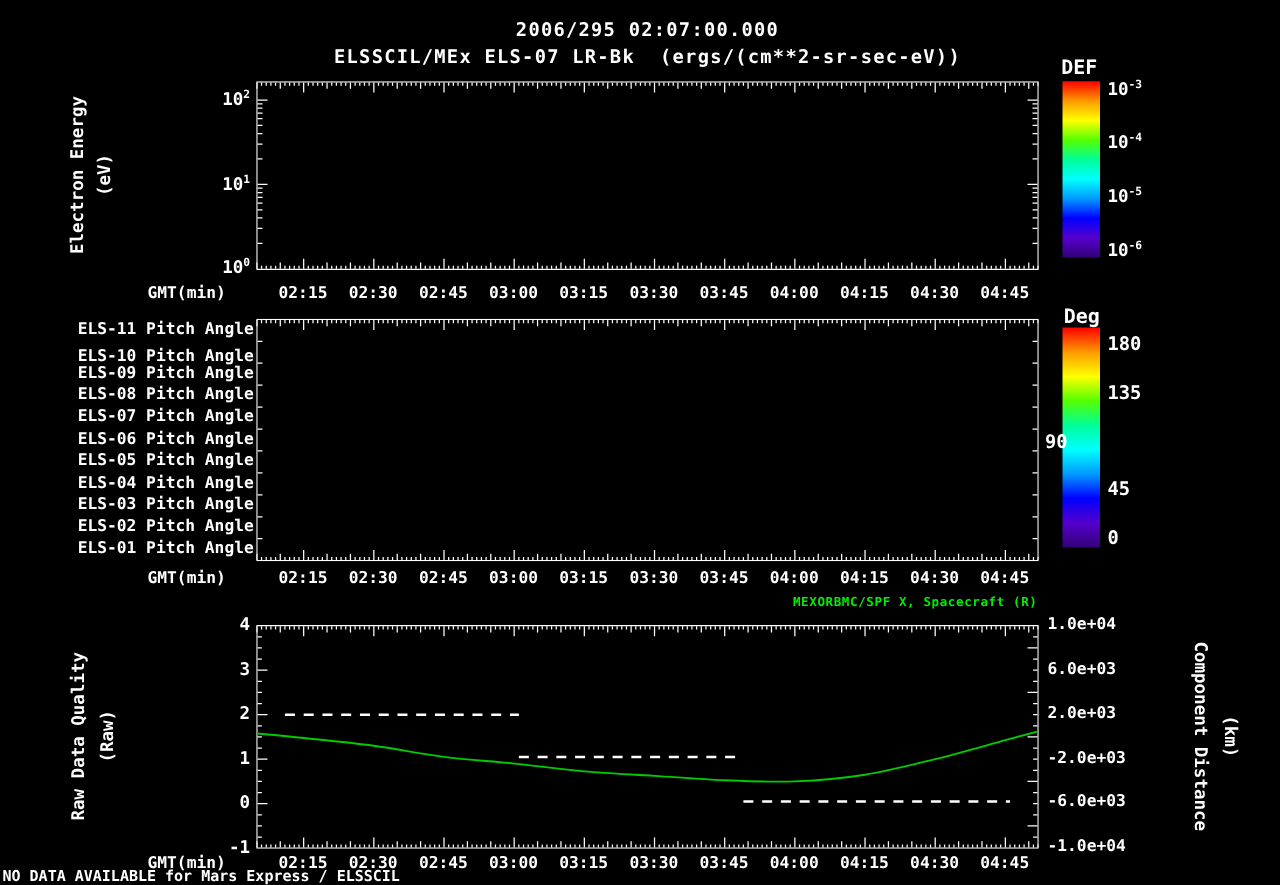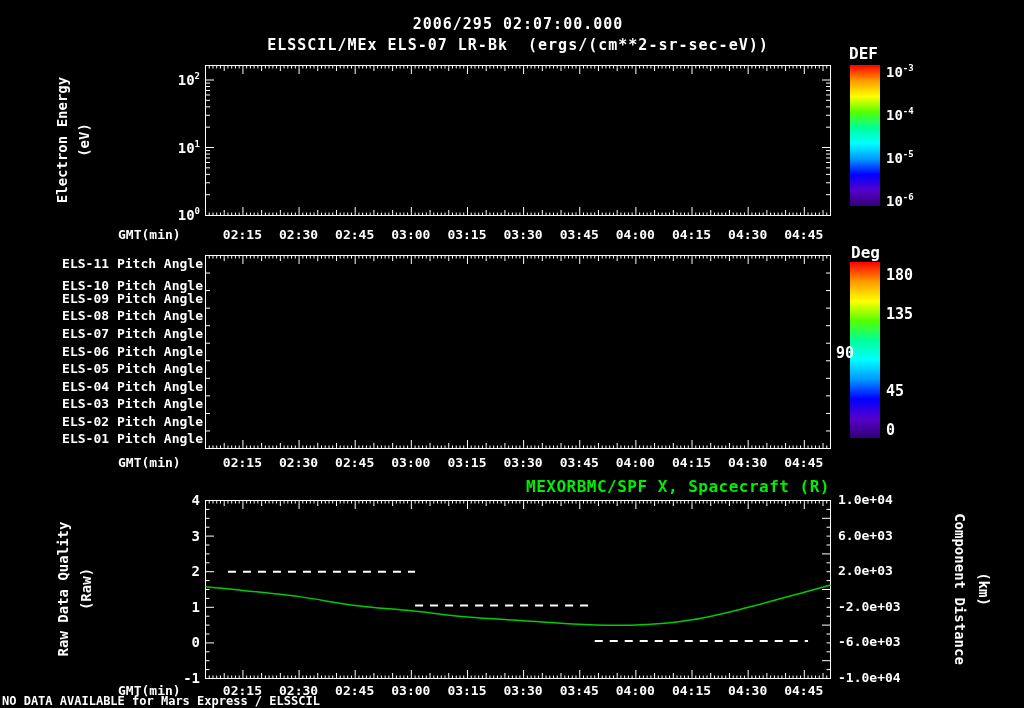--- a/index.html
+++ b/index.html
@@ -766,21 +766,21 @@
       <line x1="1" y1="158.40909090909093" x2="5" y2="158.40909090909093" stroke="#fff" stroke-width="1"></line>
       <line x1="625" y1="158.40909090909093" x2="621" y2="158.40909090909093" stroke="#fff" stroke-width="1"></line>
       <line x1="1" y1="175.95454545454547" x2="5" y2="175.95454545454547" stroke="#fff" stroke-width="1"></line>
       <line x1="625" y1="175.95454545454547" x2="621" y2="175.95454545454547" stroke="#fff" stroke-width="1"></line>
     </svg>
   <div class="abs" style="left:118px;top:455px;font-size:13px;">GMT(min)</div>
 
   <div class="abs" style="left:851px;top:243px;font-size:16px;">Deg</div>
   <div id="cb2" class="colorbar" style="top: 262px; height: 176px; background: linear-gradient(rgb(255, 0, 0), rgb(255, 153, 0), rgb(255, 255, 0), rgb(85, 255, 0), rgb(0, 255, 153), rgb(0, 255, 255), rgb(0, 153, 255), rgb(0, 0, 255), rgb(85, 0, 204), rgb(51, 0, 119));"></div>
 
-  <div id="title-right" class="abs" style="right: 194px; top: 477px; font-size: 16px; letter-spacing: 0.5px; color: rgb(0, 238, 0);">MEXORBMC/SPF X, Spacecraft (R)</div>
+  <div id="title-right" class="abs" style="right: 194px; top: 477px; font-size: 10px; letter-spacing: 0.5px; color: rgb(0, 238, 0);">MEXORBMC/SPF X, Spacecraft (R)</div>
   <div class="abs vlab" style="left:63px;top:589px;font-size:14px;">Raw Data Quality</div>
   <div class="abs vlab" style="left:86px;top:589px;font-size:14px;">(Raw)</div>
   <svg id="p3" class="panel" style="left:205px;top:500px;" width="626" height="179">
       <rect x="0.5" y="0.5" width="625" height="178" fill="none" stroke="#fff" stroke-width="1"></rect>
       <line x1="0.5" y1="1" x2="0.5" y2="6" stroke="#fff" stroke-width="1"></line>
       <line x1="0.5" y1="178" x2="0.5" y2="173" stroke="#fff" stroke-width="1"></line>
       <line x1="4.24251497005988" y1="1" x2="4.24251497005988" y2="3.5" stroke="#fff" stroke-width="1"></line>
       <line x1="4.24251497005988" y1="178" x2="4.24251497005988" y2="175.5" stroke="#fff" stroke-width="1"></line>
       <line x1="7.985029940119761" y1="1" x2="7.985029940119761" y2="3.5" stroke="#fff" stroke-width="1"></line>
       <line x1="7.985029940119761" y1="178" x2="7.985029940119761" y2="175.5" stroke="#fff" stroke-width="1"></line>

